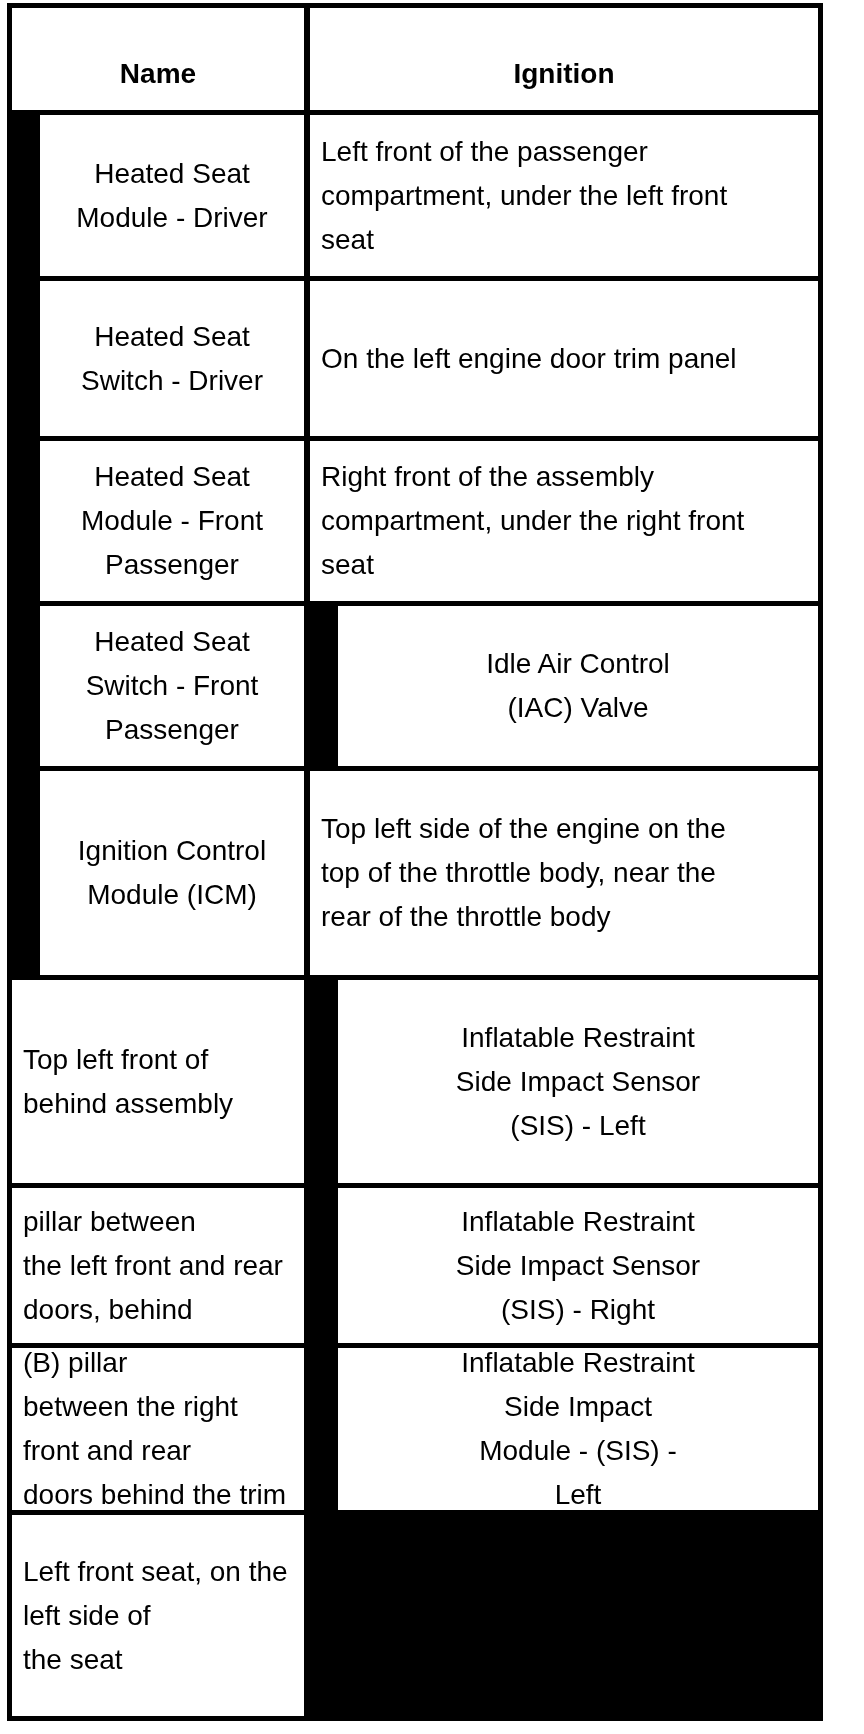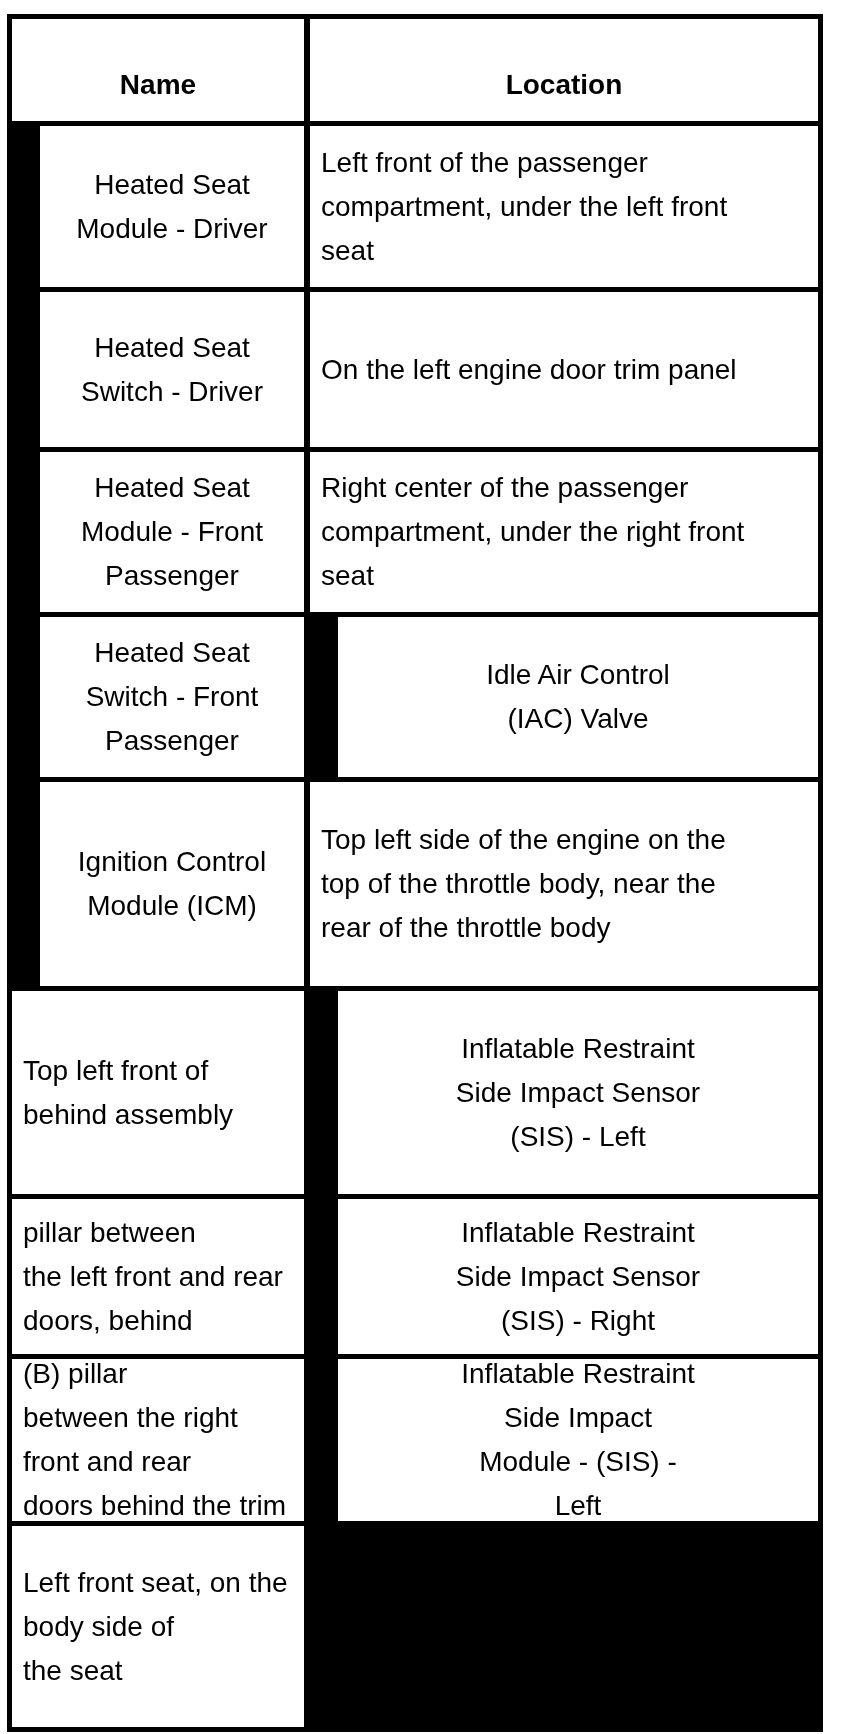--- a/index.html
+++ b/index.html
@@ -11,21 +11,21 @@
     position: relative;
     width: 864px;
     height: 1734px;
     background: #ffffff;
     font-family: "Liberation Sans", sans-serif;
     color: #000000;
   }
   .doc-table {
     position: absolute;
     left: 7px;
-    top: 14px;
+    top: 3px;
     width: 816px;
     box-sizing: border-box;
     background: #000000;           
     display: grid;
     grid-template-columns: 292px 1fr;
     grid-template-rows: 102px 161px 155px 160px 160px 204px 203px 155px 162px 201px;
     column-gap: 6px;
     row-gap: 5px;
     padding: 5px;
   }
@@ -57,36 +57,36 @@
     padding: 30px 0 0 0;
   }
 </style>
 </head>
 <body>
 
 <div class="page">
   <div class="doc-table">
 
     <div class="cell hdr">Name</div>
-    <div class="cell hdr">Location</div>
+    <div class="cell hdr">Ignition</div>
 
     <div class="cell name-cell">Heated Seat
 Module - Driver</div>
     <div class="cell loc-cell">Left front of the passenger
 compartment, under the left front
 seat</div>
 
     <div class="cell name-cell">Heated Seat
 Switch - Driver</div>
     <div class="cell loc-cell">On the left engine door trim panel</div>
 
     <div class="cell name-cell">Heated Seat
 Module - Front
 Passenger</div>
-    <div class="cell loc-cell">Right center of the passenger
+    <div class="cell loc-cell">Right front of the assembly
 compartment, under the right front
 seat</div>
 
     <div class="cell name-cell">Heated Seat
 Switch - Front
 Passenger</div>
 
     <div class="cell name-cell">Idle Air Control
 (IAC) Valve</div>
     <div class="cell name-cell">Ignition Control
@@ -108,17 +108,17 @@
 Side Impact Sensor
 (SIS) - Right</div>
     <div class="cell loc-cell">Bottom of the center (B) pillar
 between the right front and rear
 doors behind the trim panel</div>
 
     <div class="cell name-cell">Inflatable Restraint
 Side Impact
 Module - (SIS) -
 Left</div>
-    <div class="cell loc-cell">Left front seat, on the body side of
+    <div class="cell loc-cell">Left front seat, on the left side of
 the seat</div>
 
   </div>
 </div>
 
 </body></html>

